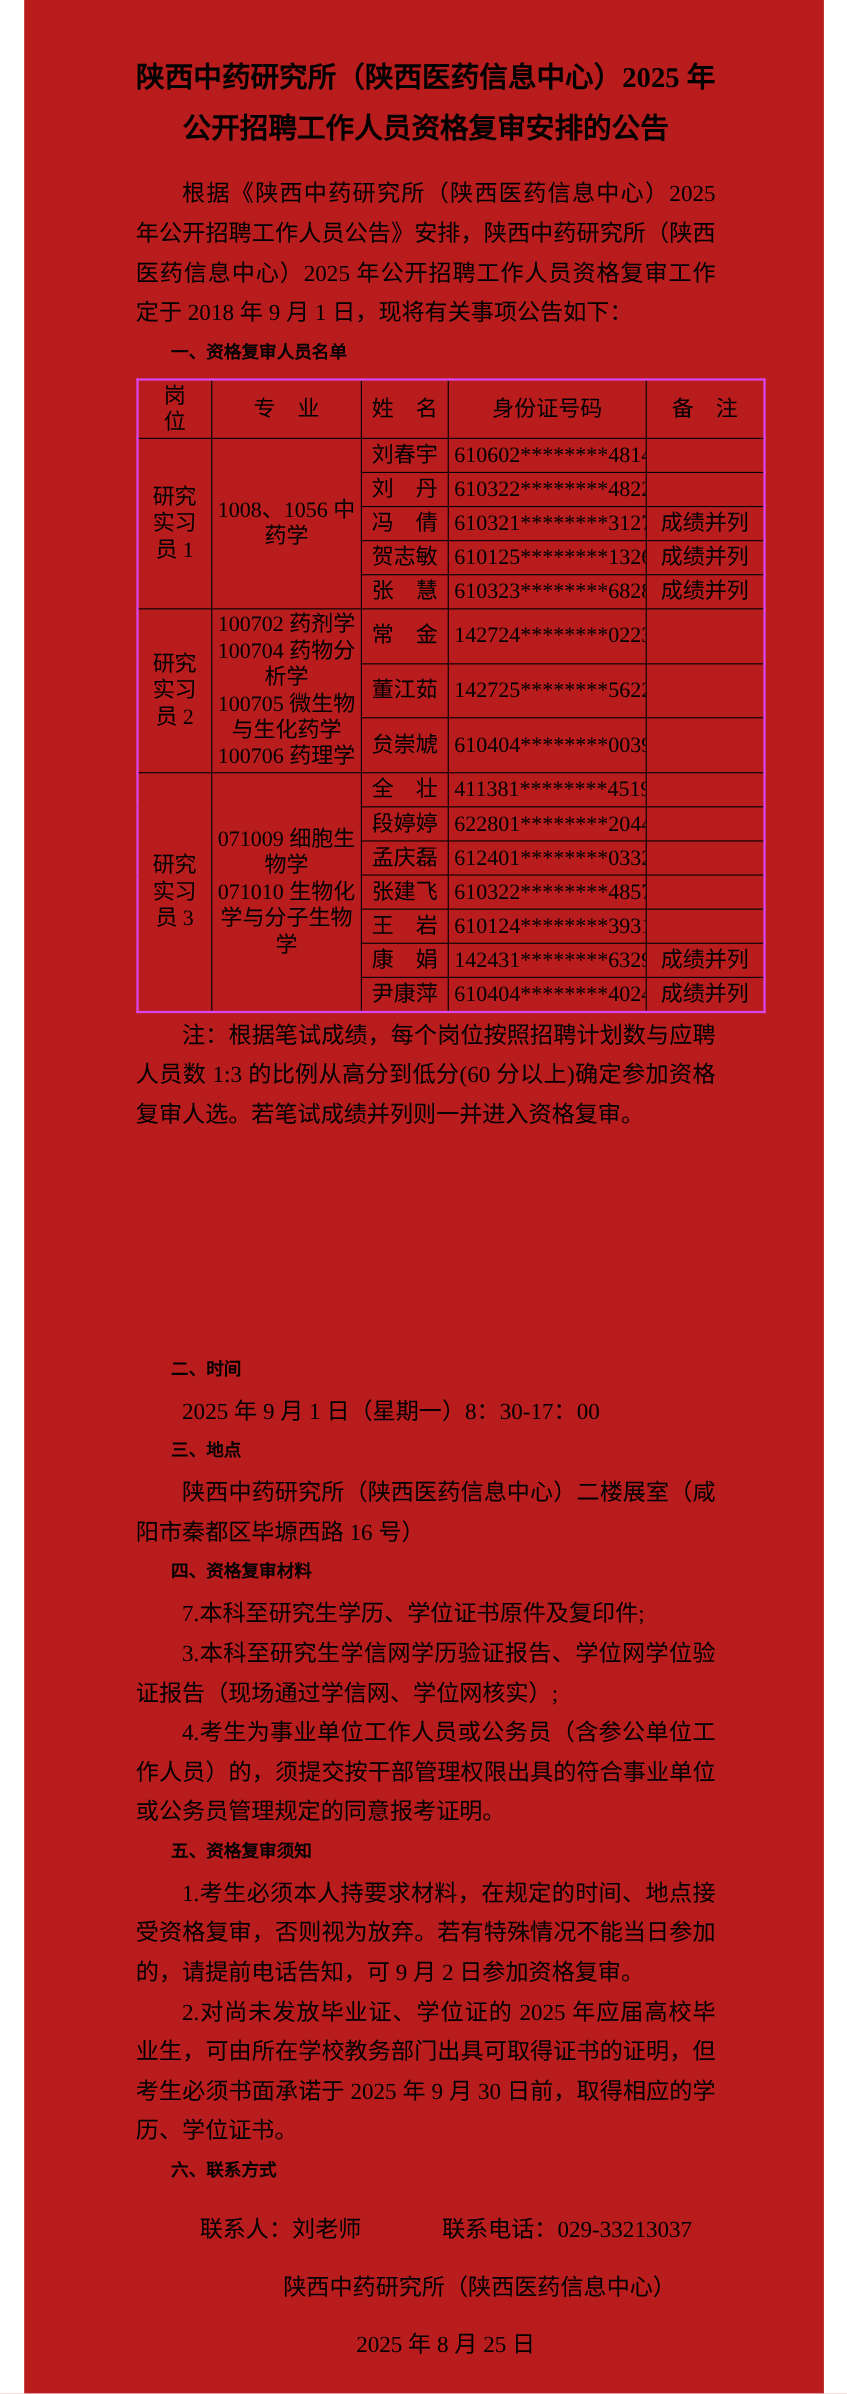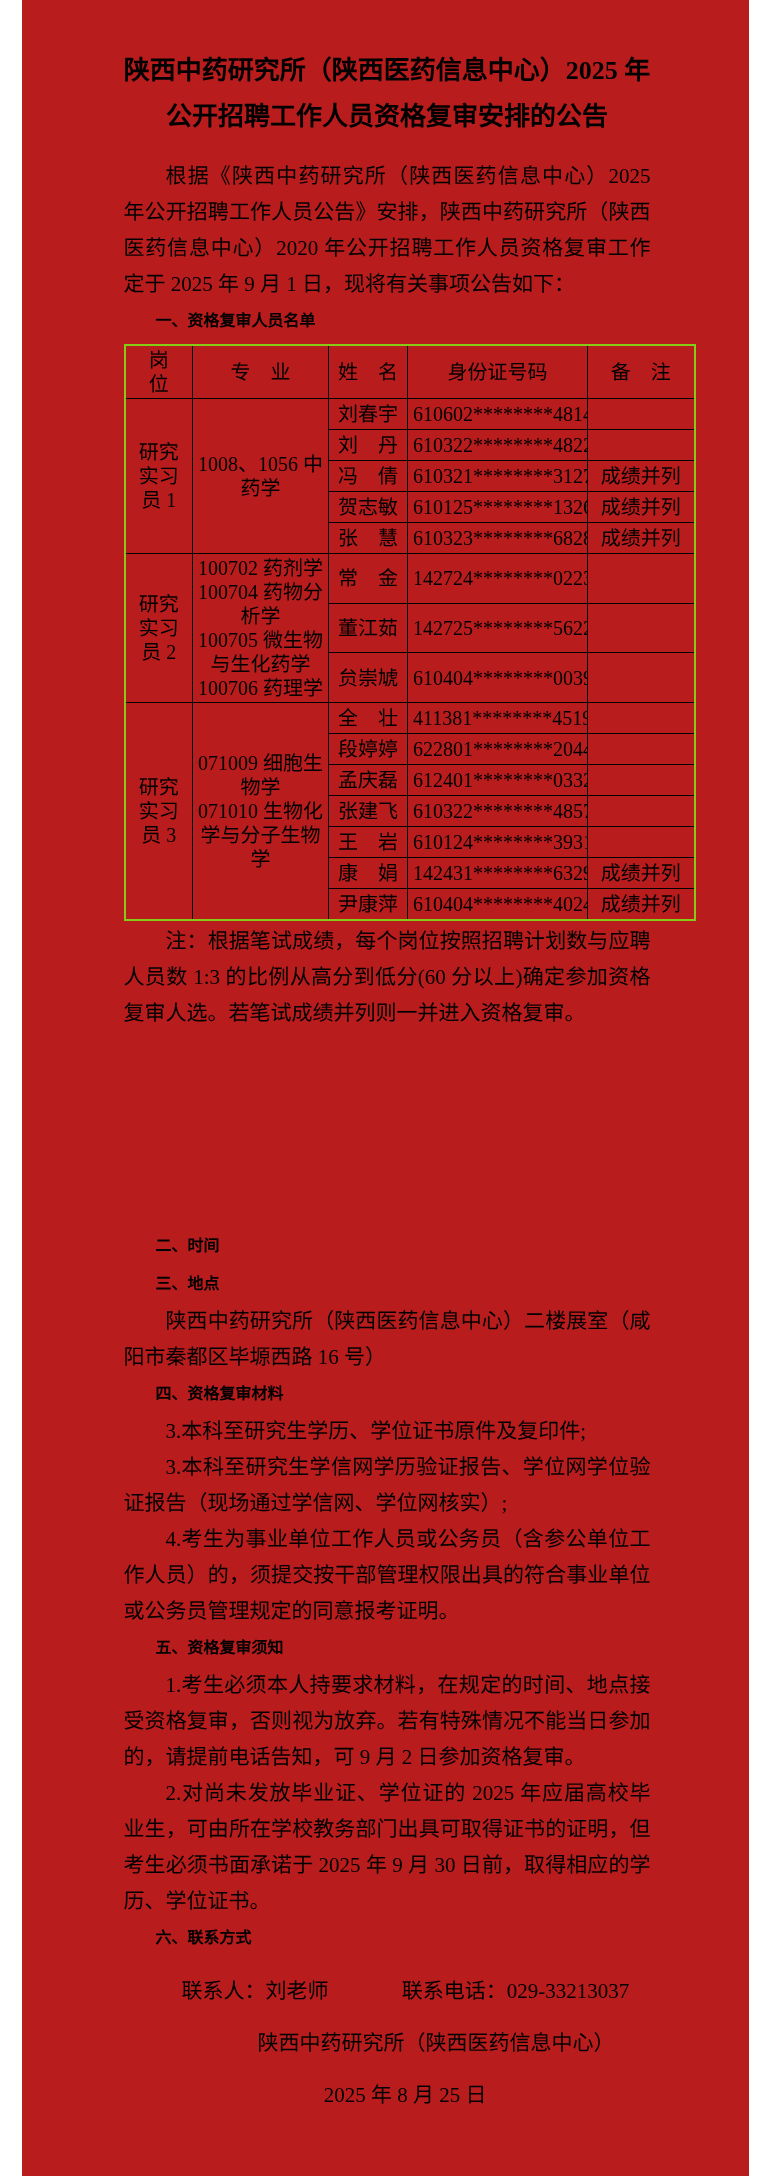--- a/index.html
+++ b/index.html
@@ -40,21 +40,21 @@
     font-weight: bold;
     font-family: "Liberation Sans", "DejaVu Sans", sans-serif;
     font-size: 16px;
     line-height: 38px;
   }
   table.roster {
     border-collapse: collapse;
     table-layout: fixed;
     width: 570px;
     margin: 4px 0 2px 0;
-    border: 2px solid #84cc16;
+    border: 2px solid #d946ef;
   }
   table.roster th, table.roster td {
     border: 1px solid #000;
     padding: 2px 5px;
     text-align: center;
     vertical-align: middle;
     font-weight: normal;
     font-size: 20px;
     line-height: 24px;
     overflow: hidden;
@@ -99,21 +99,21 @@
 </head>
 <body>
 
 <div class="page">
 
   <h1 class="doc-title">
     <span>陕西中药研究所（陕西医药信息中心）2025 年</span><br>
     <span>公开招聘工作人员资格复审安排的公告</span>
   </h1>
 
-  <p class="body-para">根据《陕西中药研究所（陕西医药信息中心）2025 年公开招聘工作人员公告》安排，陕西中药研究所（陕西医药信息中心）2020 年公开招聘工作人员资格复审工作定于 2025 年 9 月 1 日，现将有关事项公告如下：</p>
+  <p class="body-para">根据《陕西中药研究所（陕西医药信息中心）2025 年公开招聘工作人员公告》安排，陕西中药研究所（陕西医药信息中心）2025 年公开招聘工作人员资格复审工作定于 2018 年 9 月 1 日，现将有关事项公告如下：</p>
 
   <h2 class="sec-heading">一、资格复审人员名单</h2>
 
   <table class="roster">
     <colgroup>
       <col class="c-post">
         <col class="c-major">
         <col class="c-name">
         <col class="c-id">
         <col class="c-remark">
@@ -216,26 +216,27 @@
         <td class="cell-remark">成绩并列</td>
       </tr>
     </tbody>
   </table>
 
   <p class="body-para">注：根据笔试成绩，每个岗位按照招聘计划数与应聘人员数 1:3 的比例从高分到低分(60 分以上)确定参加资格复审人选。若笔试成绩并列则一并进入资格复审。</p>
 
   <div class="gap-pagebreak"></div>
 
   <h2 class="sec-heading">二、时间</h2>
+  <p class="body-para">2025 年 9 月 1 日（星期一）8：30-17：00</p>
 
   <h2 class="sec-heading">三、地点</h2>
   <p class="body-para">陕西中药研究所（陕西医药信息中心）二楼展室（咸阳市秦都区毕塬西路 16 号）</p>
 
   <h2 class="sec-heading">四、资格复审材料</h2>
-  <p class="body-para">3.本科至研究生学历、学位证书原件及复印件;</p>
+  <p class="body-para">7.本科至研究生学历、学位证书原件及复印件;</p>
   <p class="body-para">3.本科至研究生学信网学历验证报告、学位网学位验证报告（现场通过学信网、学位网核实）;</p>
   <p class="body-para">4.考生为事业单位工作人员或公务员（含参公单位工作人员）的，须提交按干部管理权限出具的符合事业单位或公务员管理规定的同意报考证明。</p>
 
   <h2 class="sec-heading">五、资格复审须知</h2>
   <p class="body-para">1.考生必须本人持要求材料，在规定的时间、地点接受资格复审，否则视为放弃。若有特殊情况不能当日参加的，请提前电话告知，可 9 月 2 日参加资格复审。</p>
   <p class="body-para">2.对尚未发放毕业证、学位证的 2025 年应届高校毕业生，可由所在学校教务部门出具可取得证书的证明，但考生必须书面承诺于 2025 年 9 月 30 日前，取得相应的学历、学位证书。</p>
 
   <h2 class="sec-heading">六、联系方式</h2>
   <p class="contact-line">
     <span>联系人：刘老师</span>

